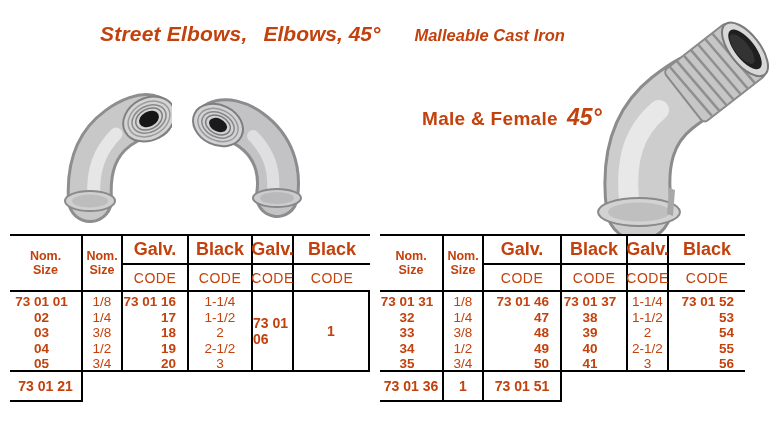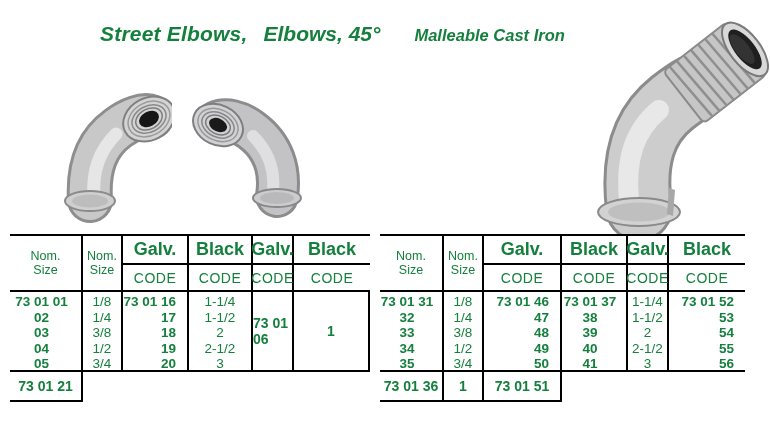--- a/index.html
+++ b/index.html
@@ -1,17 +1,17 @@
 <!DOCTYPE html>
 <html><head>
 <meta charset="utf-8">
 <style>
   html,body{margin:0;padding:0;background:#ffffff;}
   #page{position:relative;width:770px;height:426px;background:#ffffff;overflow:hidden;
-        font-family:"Liberation Sans", sans-serif;color:#15803d;}
+        font-family:"Liberation Sans", sans-serif;color:#c2410c;}
 
   
   .title-row{position:absolute;left:100px;top:22px;display:flex;align-items:baseline;white-space:nowrap;}
   .title-main{font-size:21px;font-weight:bold;font-style:italic;letter-spacing:.2px;}
   .title-main2{font-size:21px;font-weight:bold;font-style:italic;margin-left:16px;}
   .title-sub{font-size:16.5px;font-weight:bold;font-style:italic;margin-left:34px;}
 
   .caption-row{position:absolute;left:422px;top:104px;display:flex;align-items:baseline;white-space:nowrap;}
   .caption-prefix{font-size:19px;font-weight:600;letter-spacing:.3px;}
   .caption-angle{font-size:23px;font-weight:bold;font-style:italic;margin-left:9px;}
@@ -19,21 +19,21 @@
   
   .ptable{position:absolute;top:234px;display:grid;grid-template-rows:29px 27px 80px 30px;
           border-top:2px solid #000;box-sizing:border-box;}
   #table-left{left:10px;grid-template-columns:73px 40px 66px 64px 41px 76px;}
   #table-right{left:380px;grid-template-columns:64px 40px 78px 66px 41px 76px;}
   .ptable > div{box-sizing:border-box;}
   .br{border-right:2px solid #000;}
   .bb{border-bottom:2px solid #000;}
   .hcell{display:flex;align-items:center;justify-content:center;font-weight:bold;font-size:18px;}
   .hnom{grid-row:1/3;display:flex;flex-direction:column;align-items:center;justify-content:center;
-        font-size:12.5px;line-height:14px;font-weight:normal;}
+        font-size:12.5px;line-height:14px;font-weight:bold;}
   .hcode{display:flex;align-items:center;justify-content:center;font-size:14px;letter-spacing:.5px;}
   .dcell{padding-top:2px;font-size:13.5px;line-height:15.5px;font-weight:bold;}
   .d-right{text-align:center;padding-right:8px;}
   .d-right2{text-align:right;padding-right:11px;}
   .d-center{text-align:center;font-weight:normal;}
   .fcell{display:flex;align-items:center;justify-content:center;font-size:14px;font-weight:bold;}
   .fspacer{grid-column:4/7;}
 
   
   .fig{position:absolute;}
@@ -45,20 +45,24 @@
 <body>
 
 <div id="page">
 
   <div class="title-row">
     <span class="title-main">Street Elbows,</span>
     <span class="title-main2">Elbows, 45°</span>
     <span class="title-sub">Malleable Cast Iron</span>
   </div>
 
+  <div class="caption-row">
+    <span class="caption-prefix">Male &amp; Female</span>
+    <span class="caption-angle">45°</span>
+  </div>
 
   <svg class="fig" id="fig-elbow-galv" width="120" height="152" viewBox="0 0 120 152">
     <path d="M38,128 C36,96 44,72 66,56 C78,47 92,42 99,45" fill="none" stroke="#8e8e8e" stroke-width="46" stroke-linecap="round"></path>
     <path d="M38,128 C36,96 44,72 66,56 C78,47 92,42 99,45" fill="none" stroke="#c8c8c8" stroke-width="40" stroke-linecap="round"></path>
     <path d="M42,124 C40,98 48,78 64,62" fill="none" stroke="#e6e6e6" stroke-width="13" stroke-linecap="round"></path>
     <ellipse cx="38" cy="129" rx="25" ry="10" fill="#cfcfcf" stroke="#8a8a8a" stroke-width="2"></ellipse>
     <ellipse cx="38" cy="129" rx="18" ry="6.5" fill="#bdbdbd"></ellipse>
     <g transform="translate(97,47) rotate(-28)">
       <ellipse cx="0" cy="0" rx="27" ry="21" fill="#d4d4d4" stroke="#808080" stroke-width="2"></ellipse>
       <ellipse cx="0" cy="0" rx="22" ry="16.5" fill="none" stroke="#9b9b9b" stroke-width="1.5"></ellipse>

